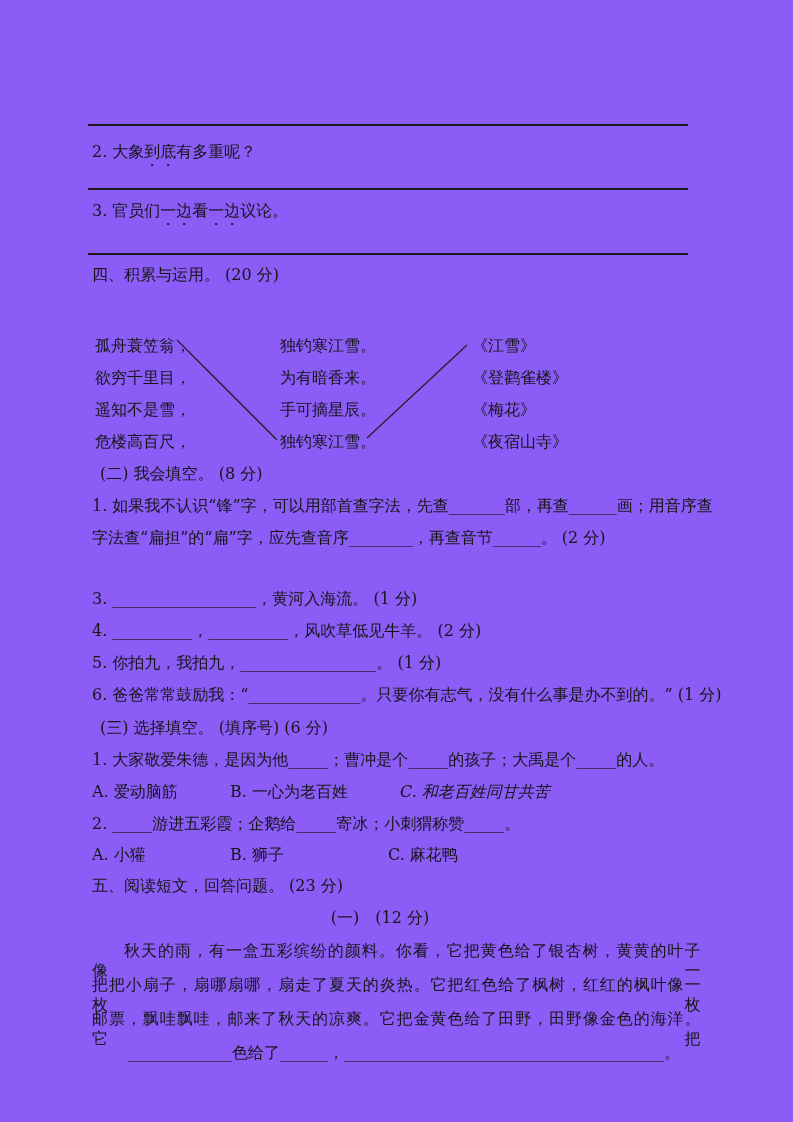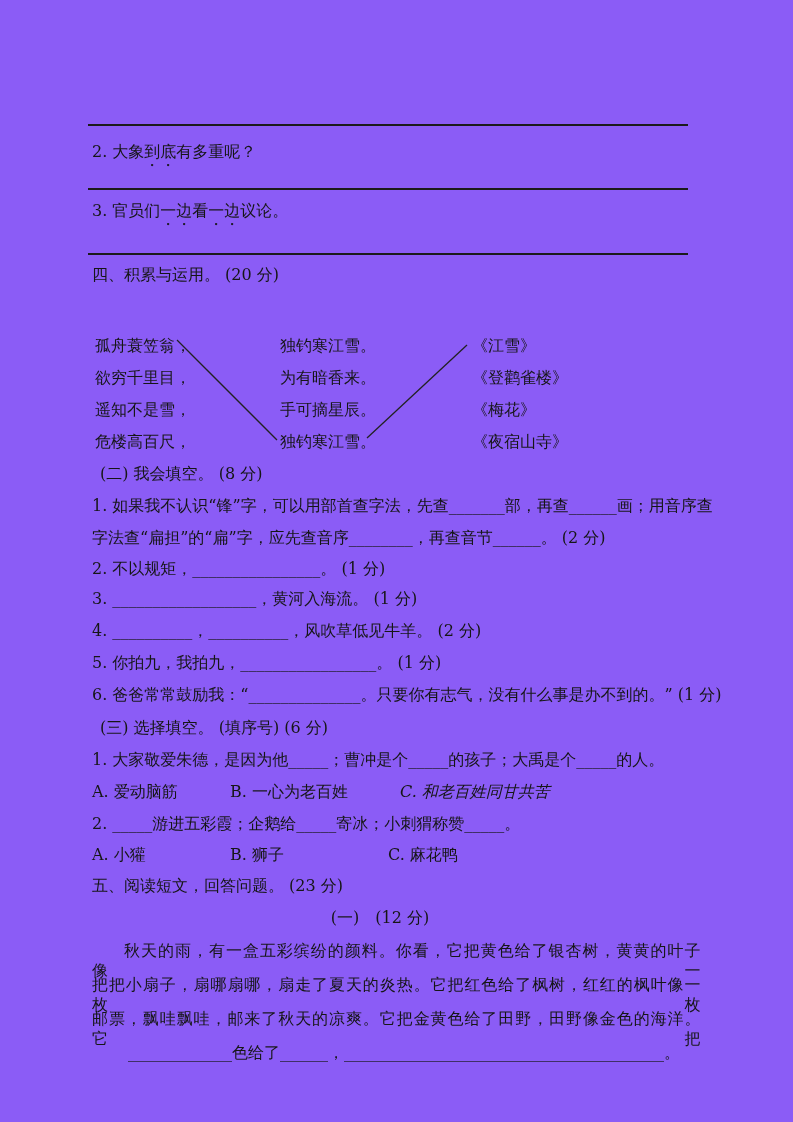--- a/index.html
+++ b/index.html
@@ -76,21 +76,20 @@
   <span class="abs poem-col3 pr4">《夜宿山寺》</span>
 
   <svg class="connectors" viewBox="0 0 793 120">
     <line x1="177" y1="10" x2="277" y2="110" stroke="#222222" stroke-width="1.3"></line>
     <line x1="367" y1="108" x2="467" y2="15" stroke="#222222" stroke-width="1.3"></line>
   </svg>
 
   <div class="abs l2" style="top:464px">(二) 我会填空。 (8 分)</div>
   <div class="abs l1" style="top:496px">1. 如果我不认识“锋”字，可以用部首查字法，先查_______部，再查______画；用音序查</div>
   <div class="abs l1" style="top:528px">字法查“扁担”的“扁”字，应先查音序________，再查音节______。 (2 分)</div>
-  <div class="abs l1" style="top:559px">2. 不以规矩，________________。 (1 分)</div>
   <div class="abs l1" style="top:589px">3. __________________，黄河入海流。 (1 分)</div>
   <div class="abs l1" style="top:621px">4. __________，__________，风吹草低见牛羊。 (2 分)</div>
   <div class="abs l1" style="top:653px">5. 你拍九，我拍九，_________________。 (1 分)</div>
   <div class="abs l1" style="top:685px">6. 爸爸常常鼓励我：“______________。只要你有志气，没有什么事是办不到的。” (1 分)</div>
 
   <div class="abs l2" style="top:718px">(三) 选择填空。 (填序号) (6 分)</div>
   <div class="abs l1" style="top:750px">1. 大家敬爱朱德，是因为他_____；曹冲是个_____的孩子；大禹是个_____的人。</div>
   <div class="abs" style="top:782px; left:0; width:793px; height:20px">
     <span class="optA">A. 爱动脑筋</span>
     <span class="optB">B. 一心为老百姓</span>

